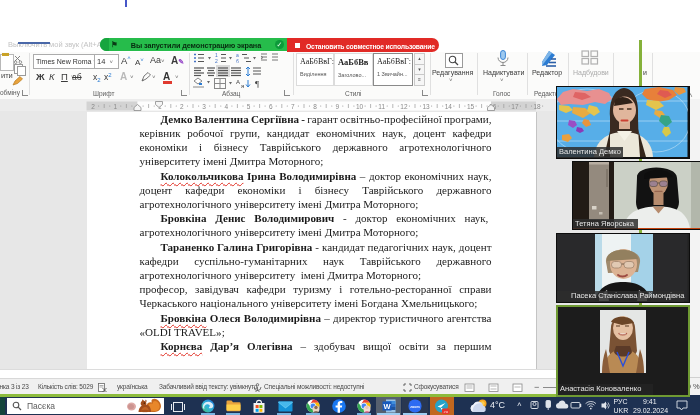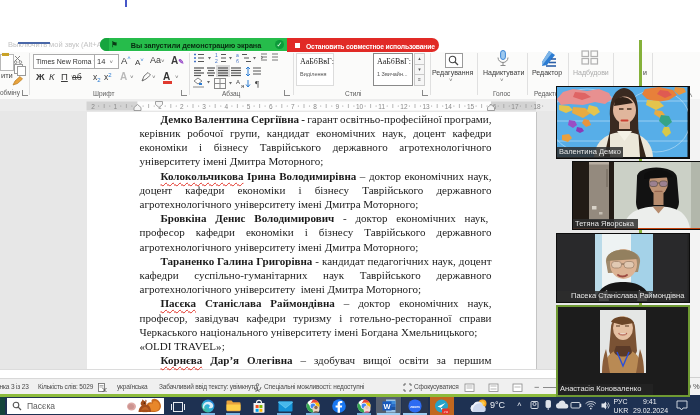--- a/index.html
+++ b/index.html
@@ -166,20 +166,24 @@
     <path d="M57 28 l0 7 m-2 -2.5 l2 2.5 2 -2.5" stroke="#2b7cd3" stroke-width="1" fill="none"></path>
     <text x="64" y="35" font-size="9" fill="#444" font-family="Liberation Serif">¶</text>
   </svg>
   <div class="lbl" style="left:222px;top:89.5px;font-size:6.5px;">Абзац</div>
   <div class="a" style="left:284px;top:90px;width:5px;height:5px;border-left:1px solid #888;border-bottom:1px solid #888;"></div>
   <div class="sep" style="left:292.5px;"></div>
 
   <div class="a" style="left:296px;top:53px;width:36px;height:31px;background:#fff;border:1px solid #dcdcdc;">
     <div style="font-family:'Liberation Serif',serif;font-size:8px;color:#222;padding:3px 0 0 3px;">АаБбВвГ:</div>
     <div style="font-size:5.5px;color:#555;padding:5px 0 0 3px;">Виділення</div>
+  </div>
+  <div class="a" style="left:334px;top:53px;width:37px;height:31px;background:#fff;border:1px solid #dcdcdc;">
+    <div style="font-family:'Liberation Serif',serif;font-size:8.5px;font-weight:bold;color:#222;padding:3px 0 0 3px;">АаБбВв</div>
+    <div style="font-size:5.5px;color:#555;padding:5px 0 0 3px;">Заголово...</div>
   </div>
   <div class="a" style="left:373px;top:53px;width:38px;height:31px;background:#fff;border:1px solid #8a8a8a;">
     <div style="font-family:'Liberation Serif',serif;font-size:8px;color:#222;padding:3px 0 0 3px;">АаБбВвГ:</div>
     <div style="font-size:5.5px;color:#555;padding:5px 0 0 3px;">1 Звичайн...</div>
   </div>
   <div class="a" style="left:414px;top:53px;width:9px;height:10px;border:1px solid #c9c9c9;background:#f6f6f6;color:#555;font-size:5px;line-height:9px;text-align:center;">▴</div>
   <div class="a" style="left:414px;top:63.5px;width:9px;height:10px;border:1px solid #c9c9c9;background:#f6f6f6;color:#555;font-size:5px;line-height:9px;text-align:center;">▾</div>
   <div class="a" style="left:414px;top:74px;width:9px;height:10px;border:1px solid #c9c9c9;background:#f6f6f6;color:#555;font-size:5px;line-height:8px;text-align:center;">≡</div>
   <div class="lbl" style="left:345px;top:89.5px;font-size:6.5px;">Стилі</div>
   <div class="a" style="left:422px;top:90px;width:5px;height:5px;border-left:1px solid #888;border-bottom:1px solid #888;"></div>
@@ -328,28 +332,27 @@
   <div class="a" style="left:535.5px;top:111.7px;width:1.5px;height:257.3px;background:#c4c4c4;"></div>
   <div class="a" id="doctext" style="z-index:2;left:139.5px;top:111.9px;width:352px;font-family:'Liberation Serif',serif;font-size:11.05px;line-height:14.18px;color:#1b1b1b;">
     <div class="ln ind" style="word-spacing:-0.55px;"><b>Демко Валентина Сергіївна</b> <b>-</b> гарант освітньо-професійної програми,</div>
     <div class="ln" style="word-spacing:3.98px;">керівник робочої групи, кандидат економічних наук, доцент кафедри</div>
     <div class="ln" style="word-spacing:8.92px;">економіки і бізнесу Таврійського державного агротехнологічного</div>
     <div class="lnl">університету імені Дмитра Моторного;</div>
     <div class="ln ind" style="word-spacing:0.80px;"><b><span class="rw">Колокольчикова</span> Ірина Володимирівна</b> – доктор економічних наук,</div>
     <div class="ln" style="word-spacing:10.37px;">доцент кафедри економіки і бізнесу Таврійського державного</div>
     <div class="lnl">агротехнологічного університету імені Дмитра Моторного;</div>
     <div class="ln ind" style="word-spacing:6.00px;"><b>Бровкіна Денис Володимирович</b> - доктор економічних наук,</div>
-    <div class="ln" style="word-spacing:8.28px;">професор кафедри економіки і бізнесу Таврійського державного</div>
     <div class="lnl">агротехнологічного університету імені Дмитра Моторного;</div>
     <div class="ln ind" style="word-spacing:0.19px;"><b>Тараненко Галина Григорівна</b> - кандидат педагогічних наук, доцент</div>
     <div class="ln" style="word-spacing:12.82px;">кафедри суспільно-гуманітарних наук Таврійського державного</div>
     <div class="lnl">агротехнологічного університету &nbsp;імені Дмитра Моторного;</div>
-    <div class="ln ind" style="word-spacing:6.18px;"><b><span class="rw">Пасєка</span> Станіслава Раймондівна</b> – доктор економічних наук,</div>
     <div class="ln" style="word-spacing:4.85px;">професор, завідувач кафедри туризму і готельно-ресторанної справи</div>
     <div class="lnl">Черкаського національного університету імені Богдана Хмельницького;</div>
+    <div class="ln ind" style="word-spacing:0.57px;"><b><span class="rw">Бровкіна</span> Олеся Володимирівна</b> – директор туристичного агентства</div>
     <div class="lnl">«OLDI TRAVEL»;</div>
     <div class="ln ind" style="word-spacing:5.12px;"><b><span class="rw">Корнєва</span> Дар’я Олегівна</b> – здобувач вищої освіти за першим</div>
   </div>
 
   <div class="a" style="left:0;top:369px;width:641px;height:9px;background:#fff;border-top:1px solid #dcdcdc;"></div>
   <div class="a" style="z-index:3;left:0;top:378px;width:641px;height:15.5px;background:#f0f0f0;border-top:1px solid #d8d8d8;overflow:hidden;font-size:6.5px;letter-spacing:-0.15px;">
     <div class="a" style="left:-16px;top:4px;color:#4a4a4a;white-space:nowrap;">Сторінка 3 із 23</div>
     <div class="a" style="left:38px;top:4px;color:#4a4a4a;white-space:nowrap;">Кількість слів: 5029</div>
     <svg class="a" style="left:98px;top:3.5px;" width="9" height="9" viewBox="0 0 9 9">
         <rect x="0.5" y="0.5" width="6" height="8" fill="#fff" stroke="#666" stroke-width="0.8"></rect>
@@ -501,21 +504,21 @@
     <div class="a" style="left:306px;top:16.8px;width:14px;height:1.7px;background:#7ab4e0;"></div>
     <div class="a" style="left:357px;top:16.8px;width:14px;height:1.7px;background:#7ab4e0;"></div>
     <div class="a" style="left:377px;top:16.8px;width:23px;height:1.7px;background:#9dcdf2;"></div>
     <div class="a" style="left:403px;top:16.8px;width:24px;height:1.7px;background:#9dcdf2;"></div>
     <svg class="a" style="left:470px;top:2.5px;" width="18" height="14" viewBox="0 0 18 14">
       <circle cx="12.5" cy="4.5" r="4" fill="#f6a623"></circle>
       <circle cx="12.5" cy="4.5" r="2.2" fill="#fccc4d"></circle>
       <path d="M3 13 a4 4 0 0 1 0.5 -7.5 a5 5 0 0 1 9.5 1 a3.5 3.5 0 0 1 1 6.5z" fill="#cdd8ee"></path>
       <path d="M3 13 a4 4 0 0 1 0.5 -7.5 a5 5 0 0 1 8 -1 a7 7 0 0 0 -8.5 8.5z" fill="#eef2fa"></path>
     </svg>
-    <div class="a" style="left:490px;top:3.5px;font-size:9px;color:#eef0f4;white-space:nowrap;">9°C</div>
+    <div class="a" style="left:490px;top:3.5px;font-size:9px;color:#eef0f4;white-space:nowrap;">4°C</div>
     <div class="a" style="left:517px;top:3px;font-size:8px;color:#dfe3ea;">˄</div>
     <svg class="a" style="left:530px;top:3.5px;" width="80" height="11" viewBox="0 0 80 11">
       <g fill="none" stroke="#dfe3ea" stroke-width="0.9">
         <rect x="1" y="1.5" width="7" height="7" rx="1"></rect>
           <circle cx="4.5" cy="4" r="1.6"></circle>
           <line x1="2.5" y1="8.5" x2="6.5" y2="8.5"></line>
         <rect x="16" y="0.5" width="4.5" height="7" rx="1" fill="#dfe3ea"></rect>
           <line x1="18.2" y1="8" x2="18.2" y2="10"></line>
       </g>
       <path d="M28 8.5 a2.8 2.8 0 0 1 0.5 -5.5 a3.6 3.6 0 0 1 7 0.7 a2.4 2.4 0 0 1 0.7 4.8z" fill="#dfe3ea"></path>

